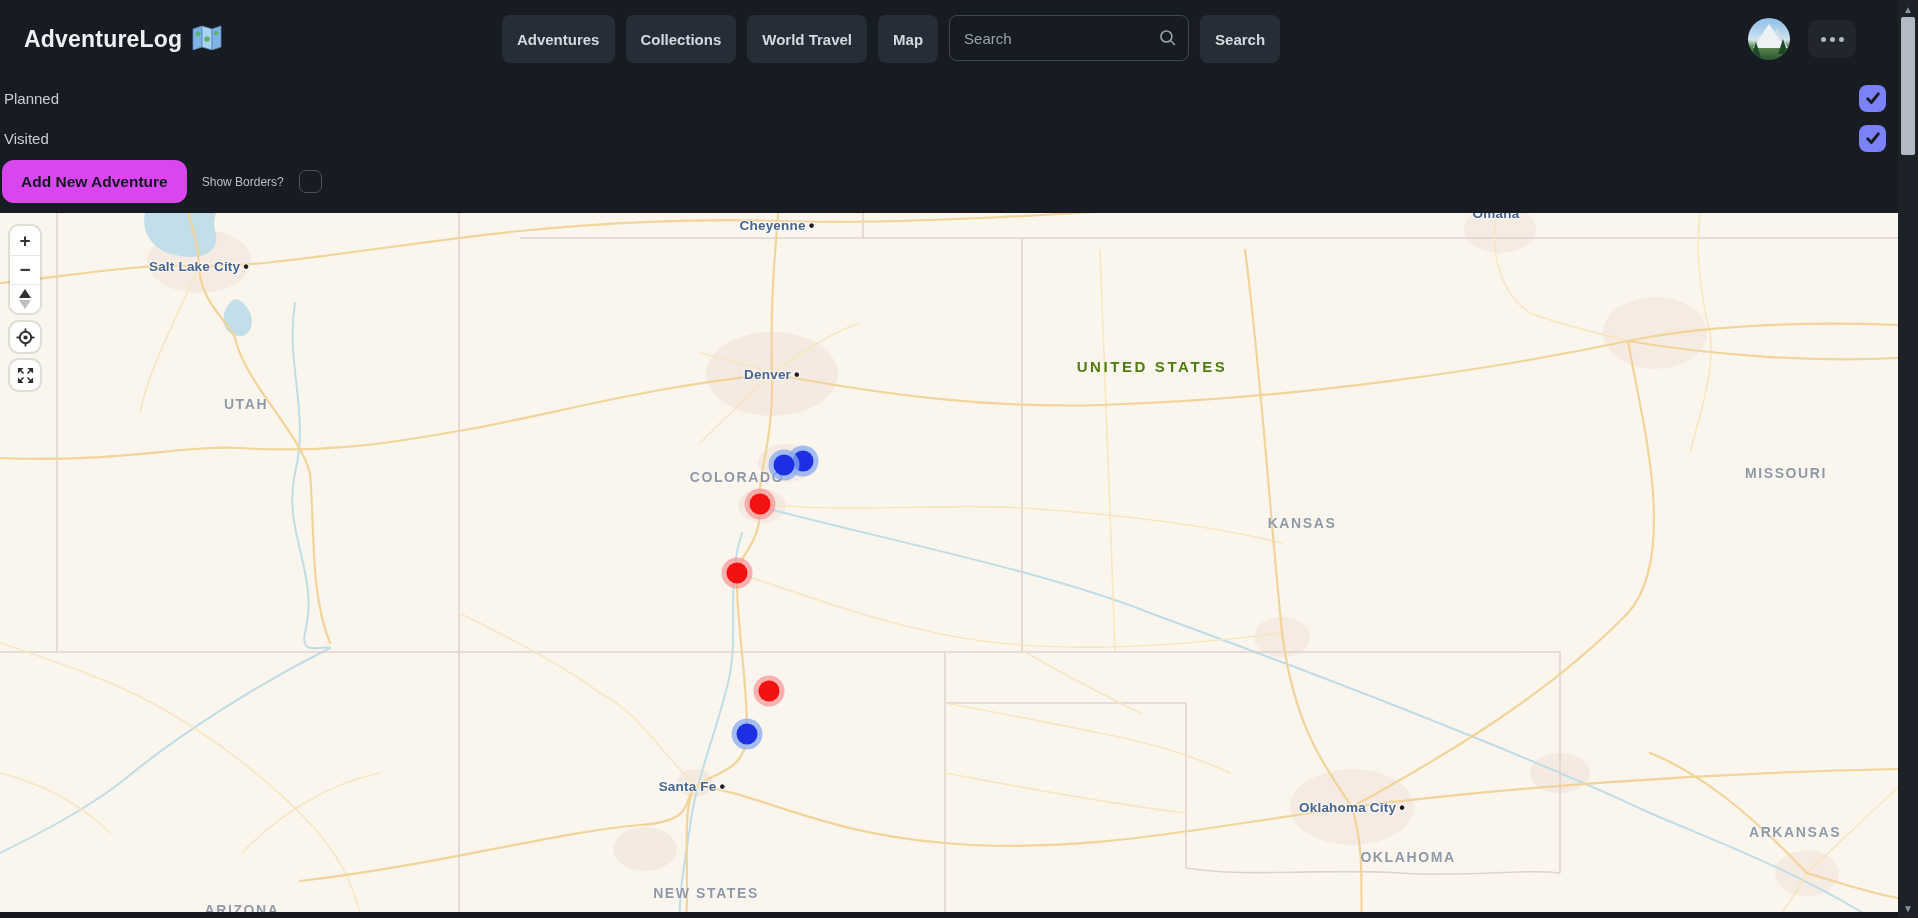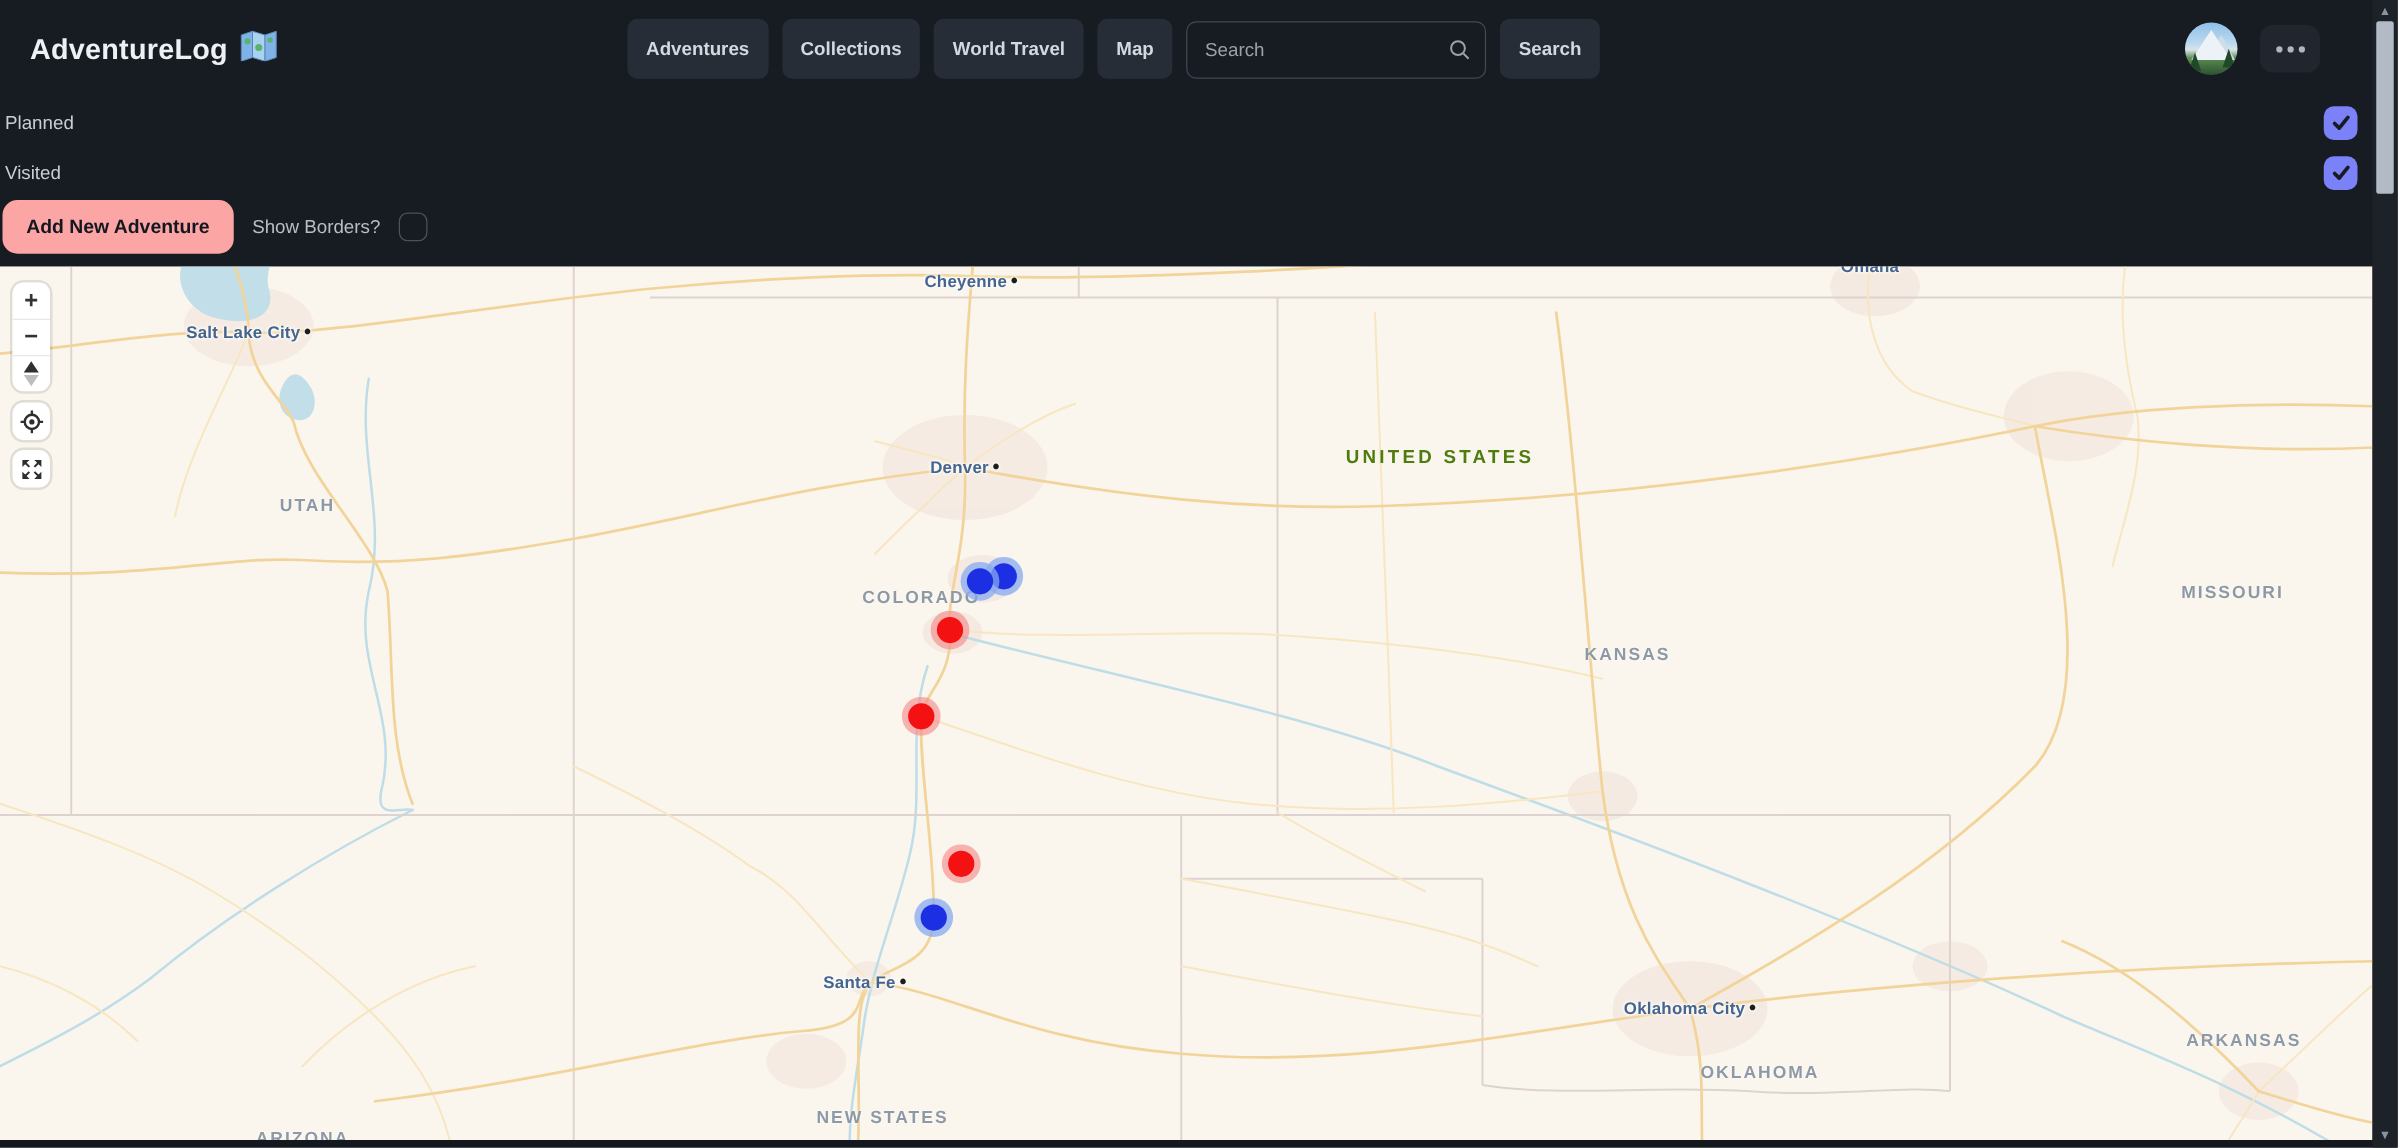--- a/index.html
+++ b/index.html
@@ -5,21 +5,21 @@
   * { margin:0; padding:0; box-sizing:border-box; }
   html,body { width:1918px; height:918px; overflow:hidden; background:#14181f;
     font-family:"Liberation Sans", sans-serif; }
 
   
   .header { position:absolute; left:0; top:0; width:1898px; height:213px; background:#171b22; z-index:20; }
   .navbar { height:78px; display:flex; align-items:center; padding:0 14px 0 24px; position:relative; }
   .logo { display:flex; align-items:center; gap:10px; }
   .logo-title { color:#eef1f4; font-size:23px; font-weight:700; letter-spacing:.2px; }
   .nav-center { position:absolute; left:50%; top:15px; transform:translateX(-58px) translateX(-50%);
-    display:flex; align-items:flex-end; gap:11px; }
+    display:flex; align-items:flex-start; gap:11px; }
   .nav-btn { height:48px; padding:0 15px; border:none; border-radius:8px; background:#272d36;
     color:#d3d9df; font-family:inherit; font-size:15px; font-weight:600; cursor:pointer; }
   .search-wrap { position:relative; }
   .search-input { width:240px; height:46px; background:transparent; border:1px solid #414956;
     border-radius:8px; color:#e6e9ec; font-family:inherit; font-size:15px; padding:0 38px 0 14px; outline:none; }
   .search-input::placeholder { color:#9aa2ab; }
   .search-icon { position:absolute; right:12px; top:14px; }
   .nav-right { margin-left:auto; display:flex; align-items:center; gap:18px; padding-right:28px; }
   .avatar { width:42px; height:42px; border-radius:50%; overflow:hidden; position:relative; cursor:pointer;
     background:linear-gradient(180deg,#8fc0ea 0%,#bcd9ee 40%,#d8e5ea 52%,#5d8a52 68%,#2c5230 100%); }
@@ -34,23 +34,23 @@
   .more-btn i { width:5px; height:5px; border-radius:50%; background:#aeb6c0; }
 
   .filter-row { height:40px; display:flex; align-items:center; justify-content:space-between;
     padding:0 12px 0 4px; }
   .filter-label { color:#c9ced4; font-size:15px; }
   .checkbox { width:27px; height:27px; border-radius:8px; background:#7b81f7;
     display:flex; align-items:center; justify-content:center; cursor:pointer; }
   .checkbox.unchecked { width:23px; height:23px; background:transparent; border:1.5px solid #4b525c; border-radius:7px; }
 
   .action-row { height:55px; display:flex; align-items:center; gap:15px; padding:0 0 8px 2px; }
-  .add-btn { height:43px; padding:0 19px; border:none; border-radius:12px; background:#fca5a5;
+  .add-btn { height:43px; padding:0 19px; border:none; border-radius:12px; background:#d946ef;
     color:#131720; font-family:inherit; font-size:15.5px; font-weight:700; cursor:pointer; }
-  .borders-label { color:#b9bec5; font-size:15px; }
+  .borders-label { color:#b9bec5; font-size:12px; }
 
   
   .map { position:absolute; left:0; top:213px; width:1898px; height:699px; background:#faf6ee;
     overflow:hidden; z-index:10; cursor:grab;padding-left:40px; }
   .map svg.base { position:absolute; left:0; top:0; }
 
   .city-label { position:absolute; transform:translate(-50%,-50%); display:flex; align-items:center; gap:3px;
     color:#45658f; font-size:13.5px; font-weight:700; letter-spacing:.2px; white-space:nowrap;
     text-shadow:0 0 2px #fff,0 0 3px #fff,0 0 4px #fff; }
   .city-dot { color:#1d1d1d; font-size:16px; line-height:10px; }

